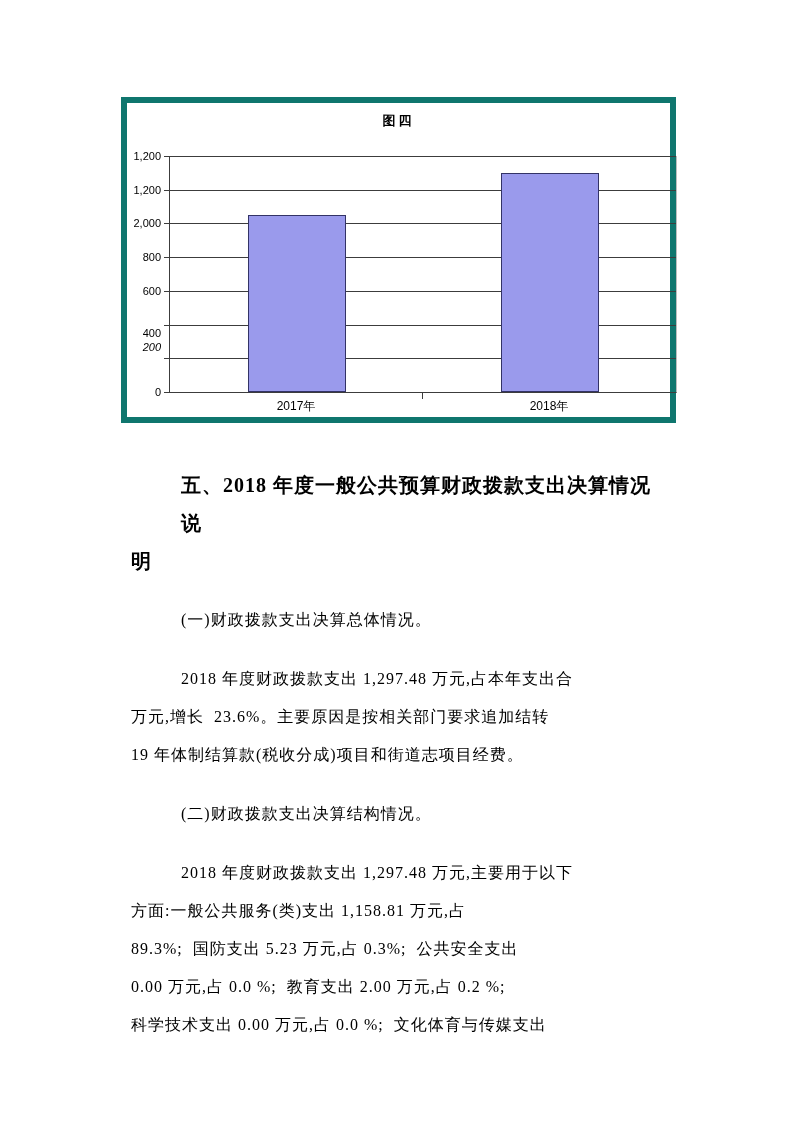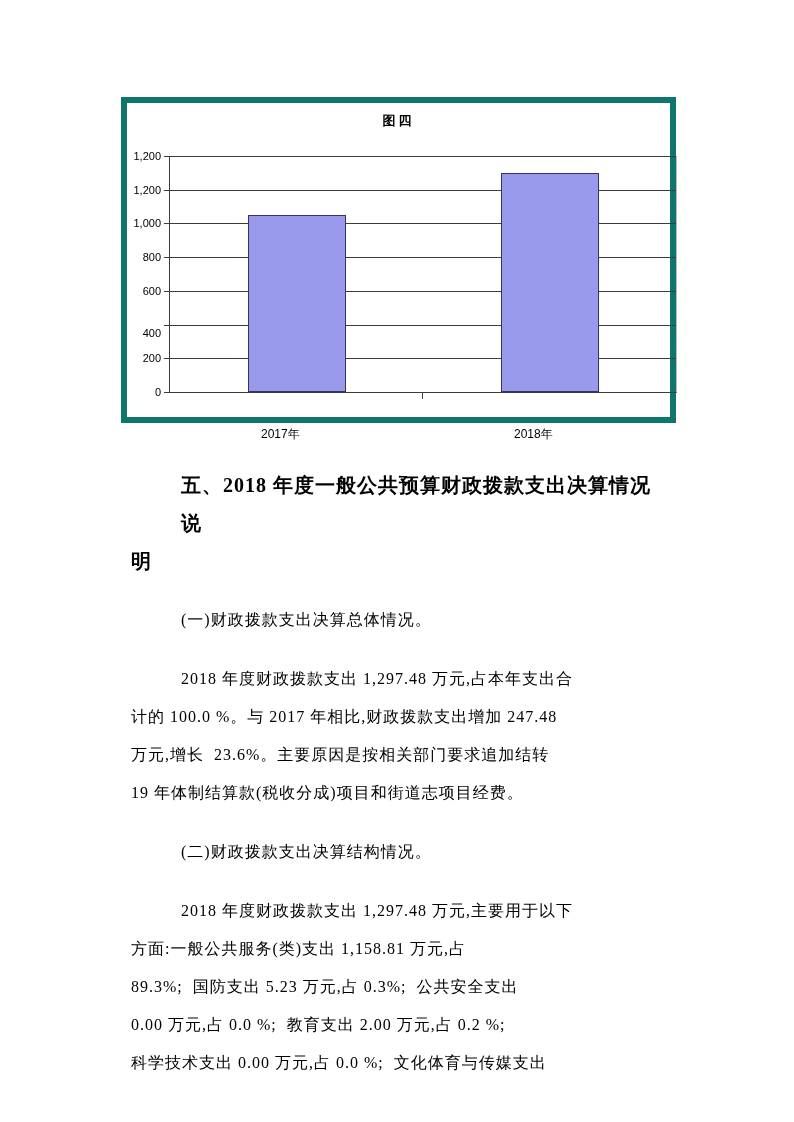--- a/index.html
+++ b/index.html
@@ -44,23 +44,23 @@
   .ytick-mark { position:absolute; width:5px; height:1px; background:#3c3c3c; }
   .bar {
     position:absolute; bottom:0;
     box-sizing:border-box;
     background:#9a9aec;
     border:1px solid #333366;
   }
   .xtick { position:absolute; width:1px; height:6px; background:#3c3c3c; }
   .xlabel {
     position:absolute; width:70px;
-    text-align:left;
+    text-align:center;
     font-family:"Liberation Sans", sans-serif;
-    font-size:12px; line-height:14px;margin-top:28px;
+    font-size:12px; line-height:14px;
   }
 
   
   .textarea { position:absolute; left:115px; top:450px; width:572px; }
   .tblock { margin:16px; }
   .tblock + .tblock { margin-top:21px; }
   .tline {
     font-size:16px;
     line-height:38px;
     letter-spacing:1px;
@@ -85,49 +85,48 @@
         <div class="gridline" style="top: 169px;"></div>
         <div class="gridline" style="top: 202px;"></div>
         <div class="bar" style="left: 78px; width: 98px; height: 177px;"></div>
         <div class="bar" style="left: 331px; width: 98px; height: 219px;"></div>
       </div>
 
   <div class="ytick-label" style="top: 47px;">1,200</div>
       <div class="ytick-mark" style="left: 37px; top: 53px;"></div>
       <div class="ytick-label" style="top: 81px;">1,200</div>
       <div class="ytick-mark" style="left: 37px; top: 87px;"></div>
-      <div class="ytick-label" style="top: 114px;">1,000</div>
+      <div class="ytick-label" style="top: 114px;">2,000</div>
       <div class="ytick-mark" style="left: 37px; top: 120px;"></div>
       <div class="ytick-label" style="top: 148px;">800</div>
       <div class="ytick-mark" style="left: 37px; top: 154px;"></div>
       <div class="ytick-label" style="top: 182px;">600</div>
       <div class="ytick-mark" style="left: 37px; top: 188px;"></div>
       <div class="ytick-label" style="top: 224px;">400</div>
       <div class="ytick-mark" style="left: 37px; top: 222px;"></div>
-      <div class="ytick-label" style="top: 249px;">200</div>
+      <div class="ytick-label" style="top: 238px; font-style: italic;">200</div>
       <div class="ytick-mark" style="left: 37px; top: 255px;"></div>
       <div class="ytick-label" style="top: 283px;">0</div>
       <div class="ytick-mark" style="left: 37px; top: 289px;"></div>
       <div class="xlabel" style="left: 134px; top: 296px;">2017年</div>
       <div class="xlabel" style="left: 387px; top: 296px;">2018年</div>
       <div class="xtick" style="left: 295px; top: 290px;"></div>
     </div>
 
   <div class="textarea">
 
   <div class="tblock heading">
         <div class="tline indent">五、2018 年度一般公共预算财政拨款支出决算情况说</div>
         <div class="tline">明</div>
       </div>
       <div class="tblock">
         <div class="tline indent">(一)财政拨款支出决算总体情况。</div>
       </div>
       <div class="tblock">
         <div class="tline indent">2018 年度财政拨款支出 1,297.48 万元,占本年支出合</div>
-        <div class="tline">计的 100.0 %。与 2017 年相比,财政拨款支出增加 247.48</div>
         <div class="tline">万元,增长  23.6%。主要原因是按相关部门要求追加结转</div>
         <div class="tline">19 年体制结算款(税收分成)项目和街道志项目经费。</div>
       </div>
       <div class="tblock">
         <div class="tline indent">(二)财政拨款支出决算结构情况。</div>
       </div>
       <div class="tblock">
         <div class="tline indent">2018 年度财政拨款支出 1,297.48 万元,主要用于以下</div>
         <div class="tline">方面:一般公共服务(类)支出 1,158.81 万元,占</div>
         <div class="tline">89.3%;  国防支出 5.23 万元,占 0.3%;  公共安全支出</div>

